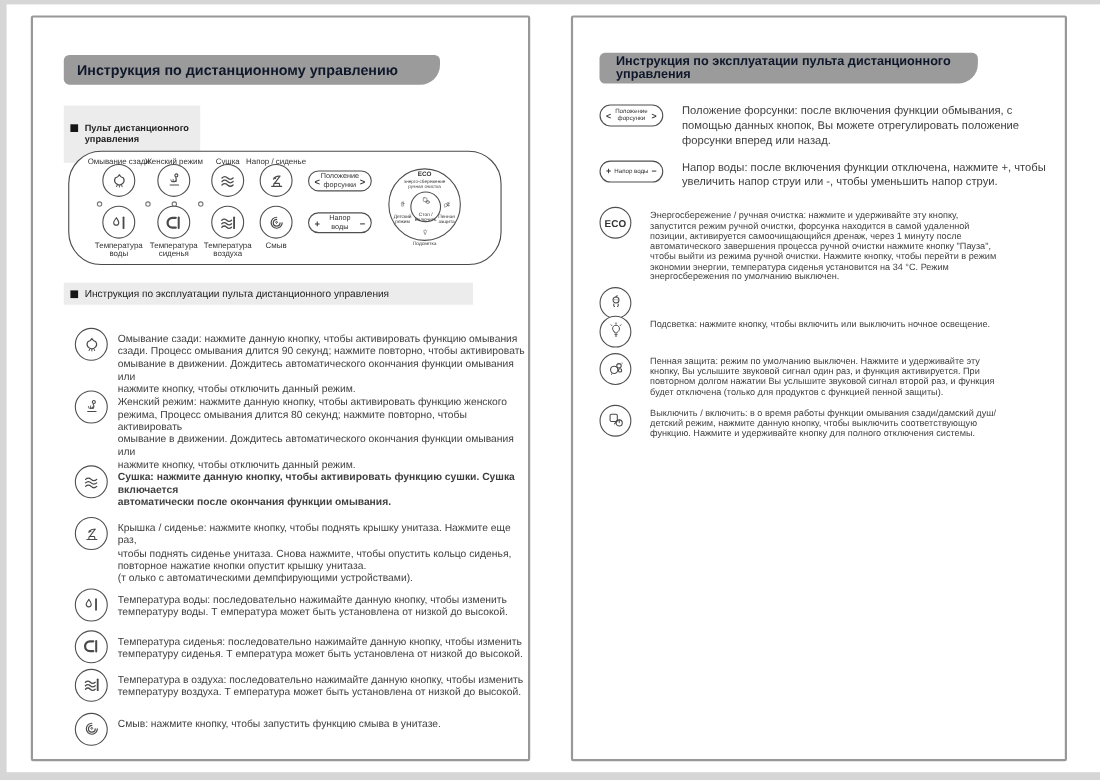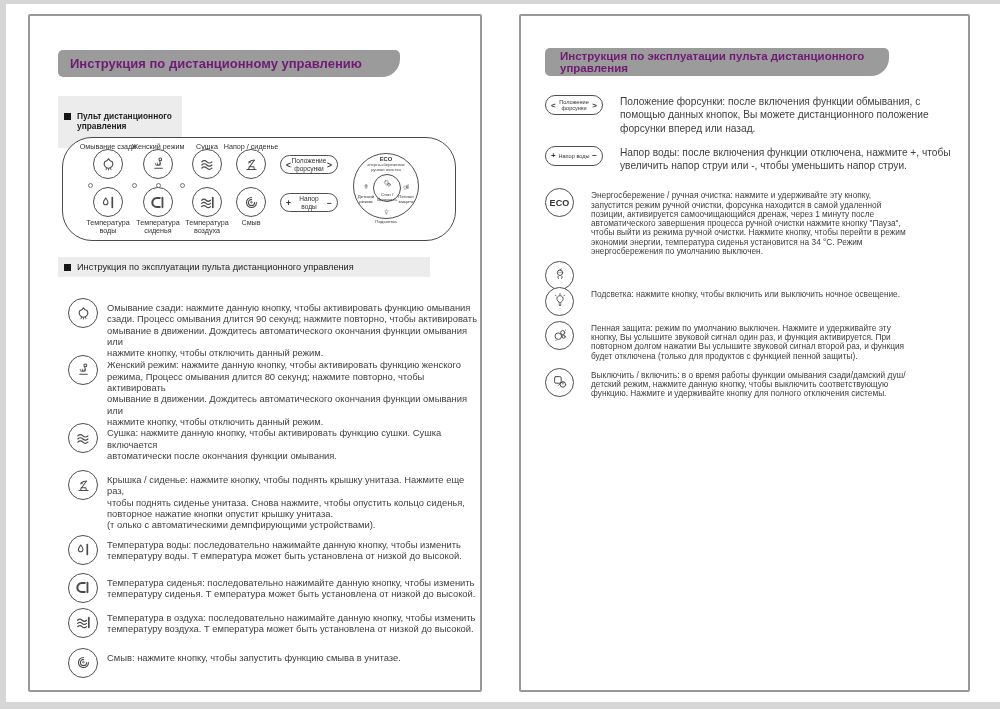--- a/index.html
+++ b/index.html
@@ -6,21 +6,21 @@
   .canvas{position:relative;width:1000px;height:709px;background:#d6d6d6;overflow:hidden;
           font-family:"Liberation Sans","DejaVu Sans",sans-serif;color:#404040;}
   .canvas *{box-sizing:border-box;}
   .pre{white-space:pre-line;}
   .paper{position:absolute;left:6px;top:4px;width:994px;height:698px;background:#ffffff;}
   .frame{position:absolute;border:2px solid #989898;border-radius:2px;background:#ffffff;}
   .frame-left{left:28px;top:14px;width:454px;height:678px;}
   .frame-right{left:519px;top:14px;width:451px;height:678px;}
 
   
-  .banner{position:absolute;background:#9b9b9b;color:#701a75;font-weight:bold;
+  .banner{position:absolute;background:#9b9b9b;color:#0f172a;font-weight:bold;
           display:flex;align-items:center;border-radius:5px 5px 18px 5px;}
   .banner-left{left:58px;top:50px;width:342px;height:27px;font-size:13px;padding-left:12px;}
   .banner-right{left:545px;top:48px;width:344px;height:28px;font-size:11.5px;padding-left:15px;}
 
   
   .section{position:absolute;background:#ececec;display:flex;gap:6px;color:#222;}
   .section-1{left:58px;top:96px;width:124px;padding:16px 6px;font-size:8.4px;font-weight:700;line-height:9.8px;}
   .section-2{left:58px;top:257px;width:372px;height:20px;align-items:center;padding-left:6px;font-size:9.2px;}
   .bullet{width:7px;height:7px;background:#161616;flex:none;margin-top:1px;}
   .section-2 .bullet{margin-top:0;}
@@ -66,21 +66,21 @@
           display:flex;align-items:center;justify-content:center;margin-top:-4px;}
   .right-list .circle{width:29px;height:29px;margin-top:-3px;}
   .right-list .pill{flex:none;width:58px;height:20px;margin-top:0;}
   .right-list .pill .plabel{font-size:5.6px;line-height:6.2px;}
   .right-list .pill .glyph{font-size:8px;}
   .row-text{margin:0;color:#3f3f3f;}
   .left-list .row-text{font-size:9.4px;line-height:11.3px;}
   .right-list .row-text{font-size:8.3px;line-height:9.2px;}
   .right-list .row:nth-child(-n+2) .row-text{font-size:10.2px;line-height:13.3px;}
   .left-list .row:nth-child(2){margin-top:1px;}
-  .left-list .row:nth-child(3){margin-top:0;}
+  .left-list .row:nth-child(3){margin-top:0;font-weight:bold;}
   .left-list .row:nth-child(4){margin-top:13px;}
   .left-list .row:nth-child(5){margin-top:8px;}
   .left-list .row:nth-child(6){margin-top:12px;}
   .left-list .row:nth-child(7){margin-top:9px;}
   .left-list .row:nth-child(8){margin-top:14px;}
   .right-list .row:nth-child(2){margin-top:11px;}
   .right-list .row:nth-child(3){margin-top:19px;}
   .right-list .row:nth-child(4){margin-top:8px;}
   .right-list .row:nth-child(5){}
   .right-list .row:nth-child(6){margin-top:8px;}
@@ -305,21 +305,21 @@
   <div class="banner banner-right">Инструкция по эксплуатации пульта дистанционного управления</div>
   <div class="list right-list" id="right-list">
       <div class="row">
         <div class="pill">
           <span class="glyph">&lt;</span>
           <span class="plabel pre">Положение
 форсунки</span>
           <span class="glyph">&gt;</span>
         </div>
         <p class="row-text pre">Положение форсунки: после включения функции обмывания, с
-помощью данных кнопок, Вы можете дистанционного положение
+помощью данных кнопок, Вы можете отрегулировать положение
 форсунки вперед или назад.</p>
       </div>
       <div class="row">
         <div class="pill">
           <span class="glyph">+</span>
           <span class="plabel pre">Напор воды</span>
           <span class="glyph">−</span>
         </div>
         <p class="row-text pre">Напор воды: после включения функции отключена, нажмите +, чтобы
 увеличить напор струи или -, чтобы уменьшить напор струи.</p>

